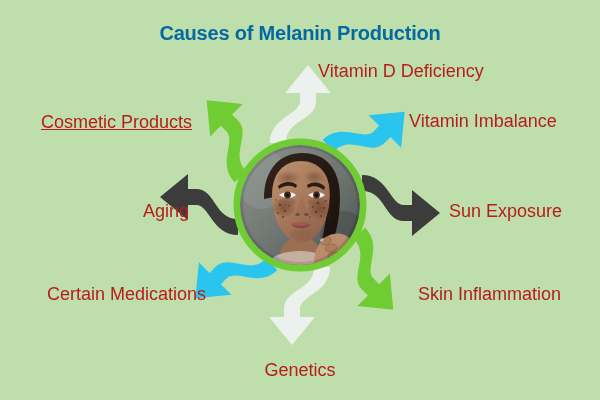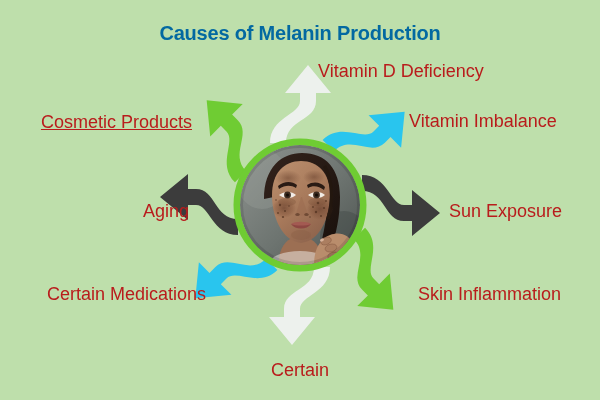--- a/index.html
+++ b/index.html
@@ -241,21 +241,21 @@
   </div>
 
   <div class="label l-right" id="lbl-vitamin">Vitamin D Deficiency</div>
 
   <div class="label l-right" id="lbl-hormonal">Vitamin Imbalance</div>
 
   <div class="label l-right" id="lbl-skin">Skin Inflammation</div>
 
   <div class="label l-right" id="lbl-sun">Sun Exposure</div>
 
-  <div class="label l-ctr" id="lbl-genetics">Certain</div>
+  <div class="label l-ctr" id="lbl-genetics">Genetics</div>
 
   <div class="label l-left" id="lbl-medications">Certain Medications</div>
 
   <div class="label l-left" id="lbl-aging">Aging</div>
 
   <div class="label l-left" id="lbl-cosmetic">Cosmetic Products</div>
 
 </div>
 
 </body></html>

